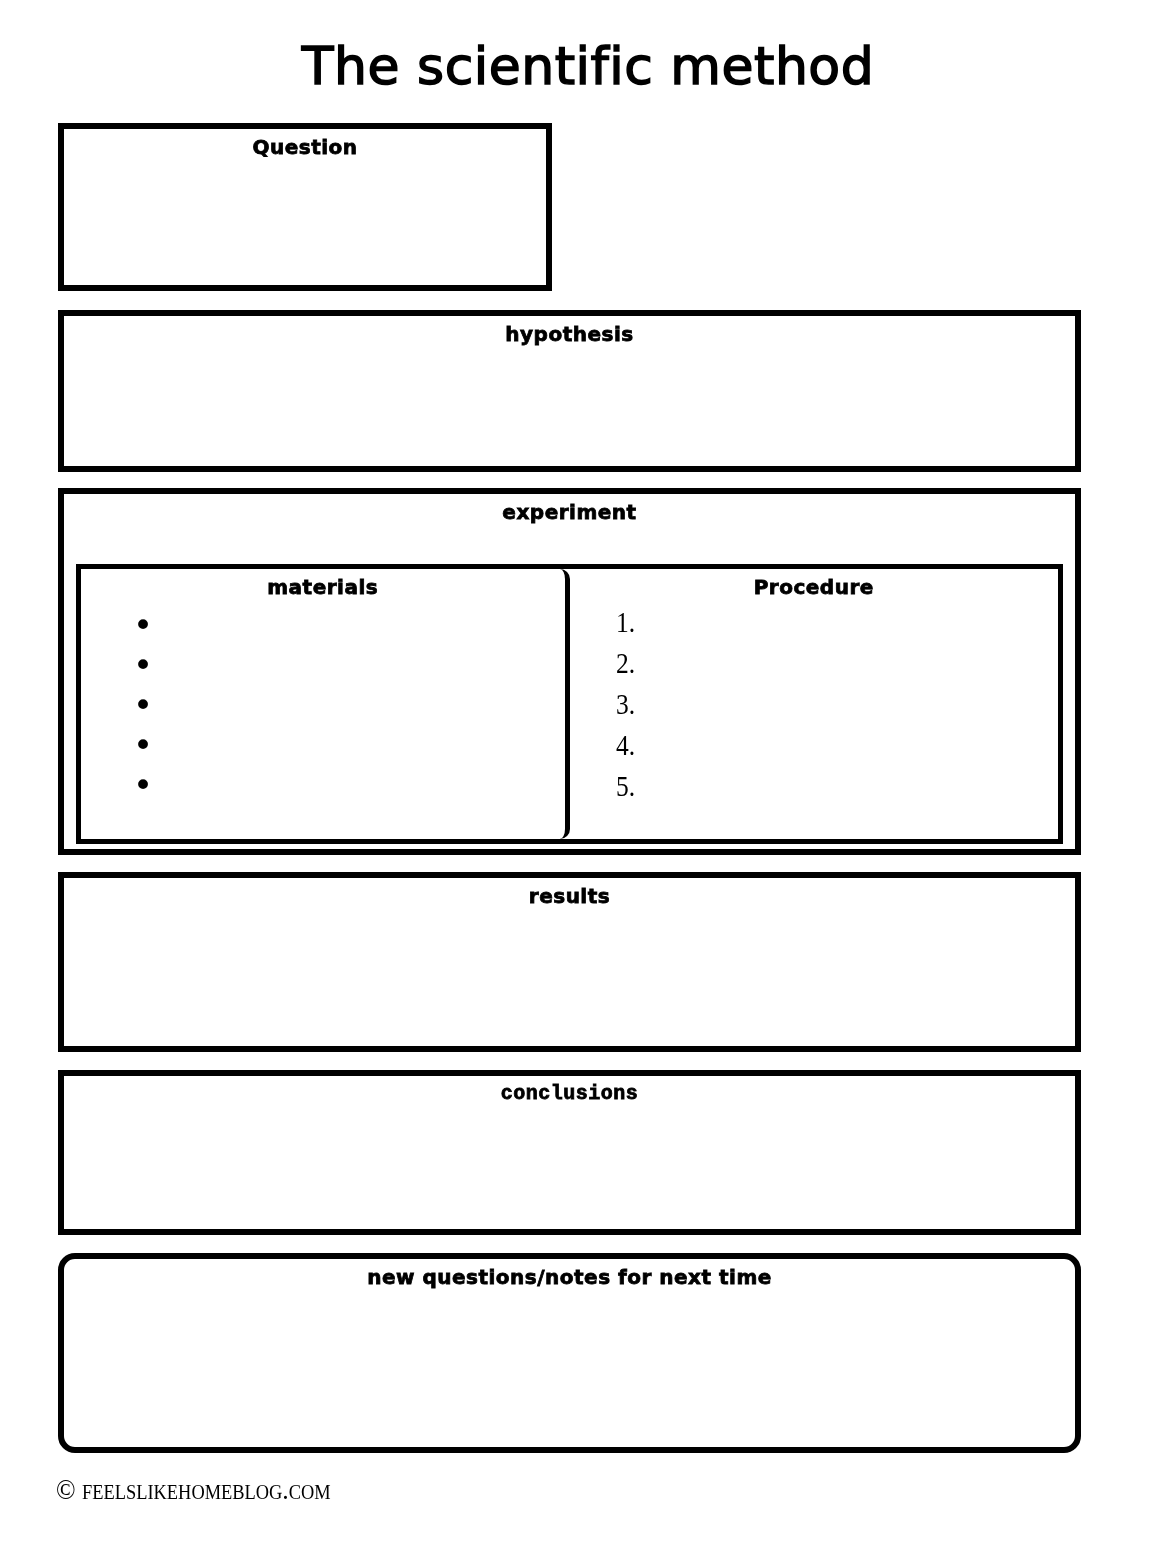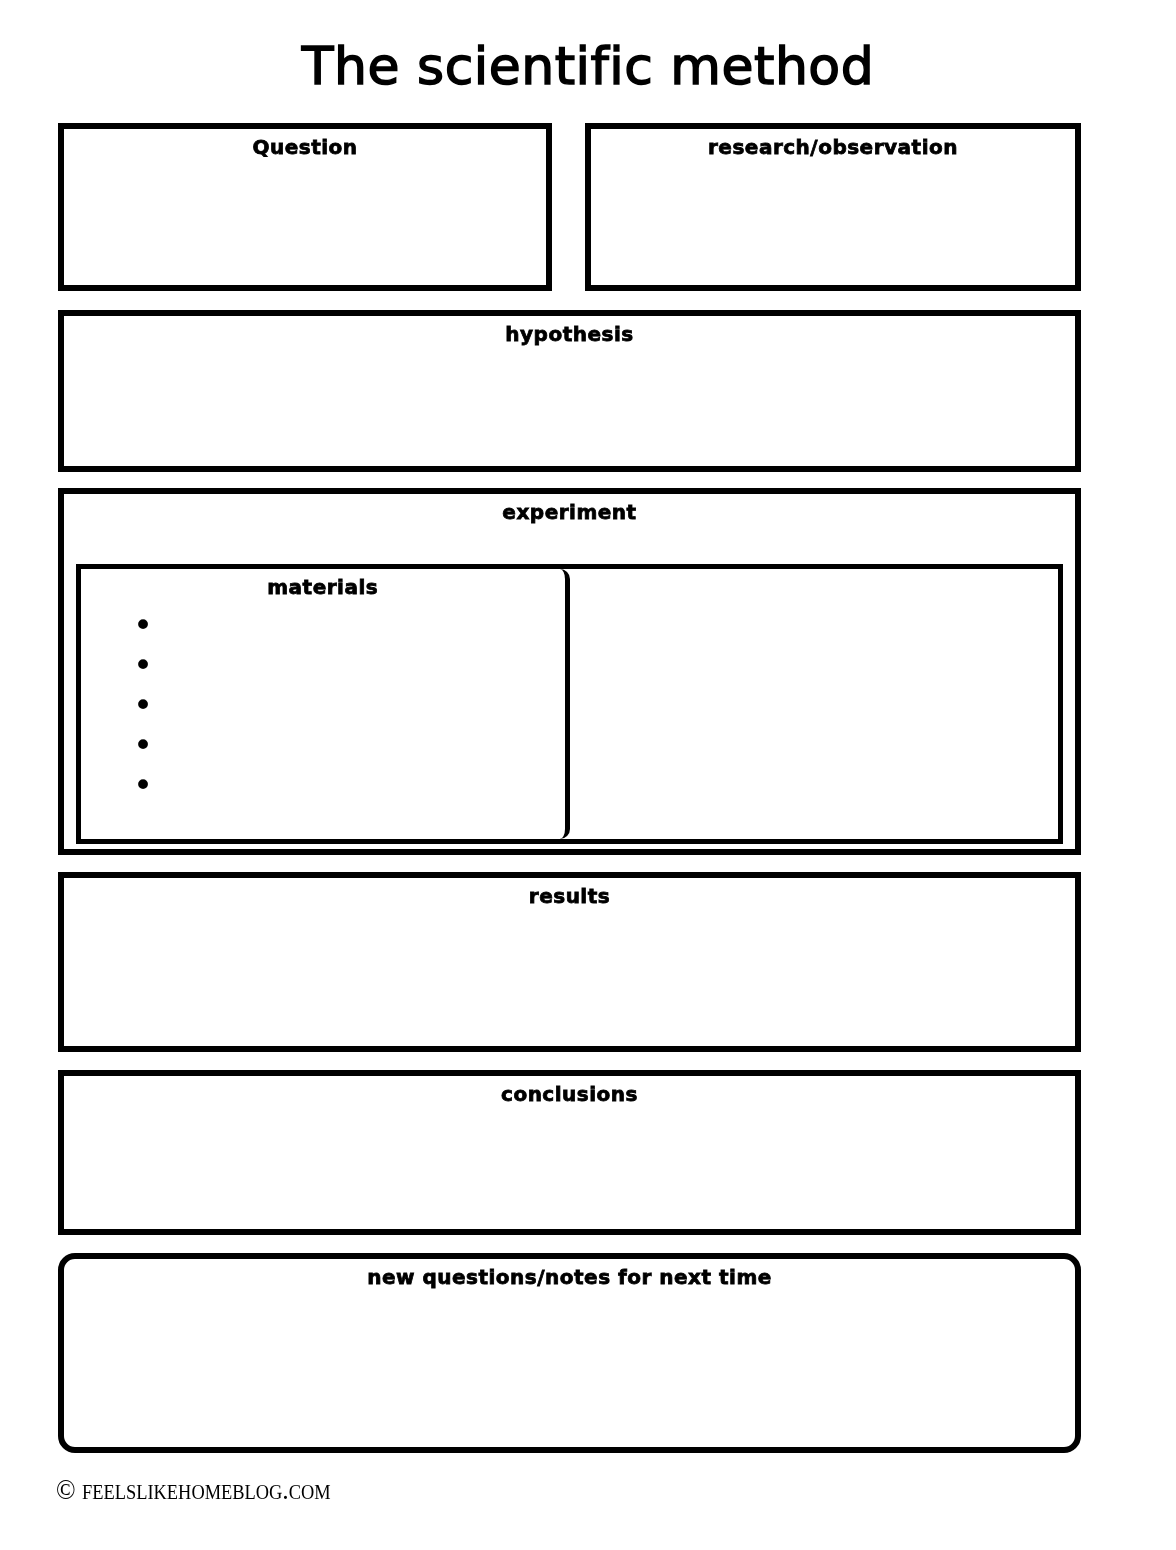--- a/index.html
+++ b/index.html
@@ -40,21 +40,21 @@
     font-size: 20px;
     padding-top: 6px;
     -webkit-text-stroke: 0.8px #000;
     letter-spacing: 0.5px;
   }
   #box-question    { left: 58px;  top: 123px;  width: 494px;  height: 168px; }
   #box-research    { left: 585px; top: 123px;  width: 496px;  height: 168px; }
   #box-hypothesis  { left: 58px;  top: 310px;  width: 1023px; height: 162px; }
   #box-experiment  { left: 58px;  top: 488px;  width: 1023px; height: 367px; }
   #box-results     { left: 58px;  top: 872px;  width: 1023px; height: 180px; }
-  #box-conclusions { left: 58px;  top: 1070px; width: 1023px; height: 165px; }
+  #box-conclusions { left: 58px;  top: 1070px; width: 1023px; height: 165px; font-family: Liberation Mono, monospace; }
   #box-newq        { left: 58px;  top: 1253px; width: 1023px; height: 200px; border-radius: 17px; }
 
   .inner-box {
     position: absolute;
     left: 12px;
     top: 70px;
     width: 987px;
     height: 280px;
     box-sizing: border-box;
     border: 5px solid #000;
@@ -106,41 +106,47 @@
 
 <div class="page">
 
   <h1 class="title">The scientific method</h1>
 
   <section class="box" id="box-question">
     <div class="box-label">Question</div>
     <div class="write-area"></div>
   </section>
 
-  <section class="box" id="box-research">
-    <div class="box-label">research/observation</div>
-    <div class="write-area"></div>
-  </section>
 
   <section class="box" id="box-hypothesis">
     <div class="box-label">hypothesis</div>
     <div class="write-area"></div>
   </section>
 
   <section class="box" id="box-experiment">
     <div class="box-label">experiment</div>
     <div class="inner-box">
       <div class="cell materials">
         <div class="box-label">materials</div>
         <div class="bullet-list">
             <div>•</div>
             <div>•</div>
             <div>•</div>
             <div>•</div>
             <div>•</div>
+          </div>
+      </div>
+      <div class="cell procedure">
+        <div class="box-label">Procedure</div>
+        <div class="number-list">
+            <div>1.</div>
+            <div>2.</div>
+            <div>3.</div>
+            <div>4.</div>
+            <div>5.</div>
           </div>
       </div>
     </div>
   </section>
 
   <section class="box" id="box-results">
     <div class="box-label">results</div>
     <div class="write-area"></div>
   </section>
 

